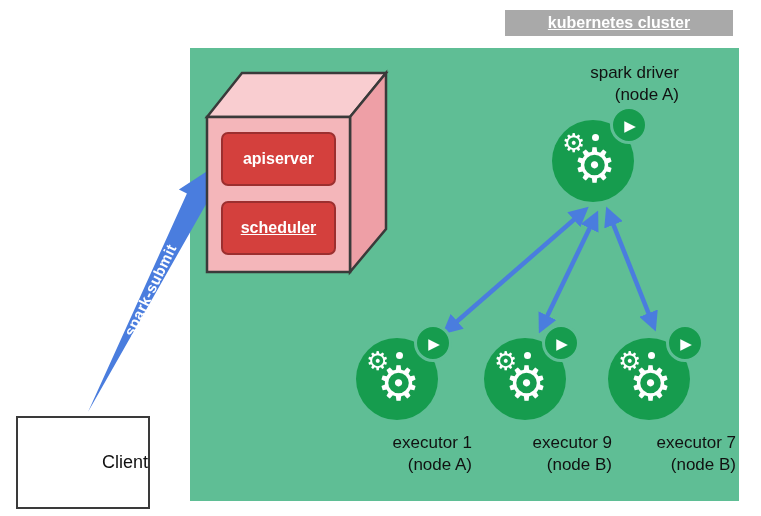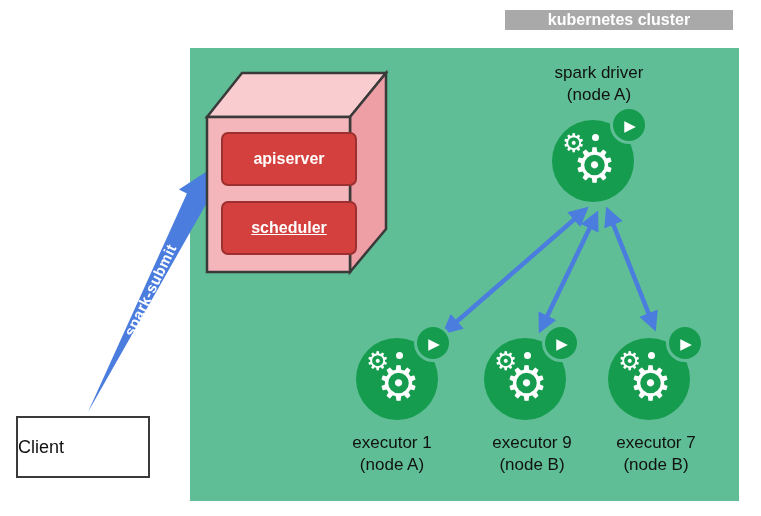--- a/index.html
+++ b/index.html
@@ -7,27 +7,27 @@
     --box_red:#d4403d; --box_red_border:#9c2f2f; --badge_gray:#a9a9a9;
     --cube_front:#f4b6ba; --cube_top:#f9cdd0; --cube_right:#ee9fa6; --cube_outline:#3a3a3a;
   }
   *{box-sizing:border-box;margin:0;padding:0;}
   body{font-family:"Liberation Sans","DejaVu Sans",sans-serif;background:#ffffff;}
   .stage{position:relative;width:761px;height:516px;background:#ffffff;overflow:hidden;}
 
   .cluster{position:absolute;left:190px;top:48px;width:549px;height:453px;
     background:var(--cluster_bg);z-index:1;}
 
-  .badge{position:absolute;left:505px;top:10px;width:228px;height:20px;z-index:6;
+  .badge{position:absolute;left:505px;top:10px;width:228px;height:26px;z-index:6;
     background:var(--badge_gray);color:#ffffff;font-weight:bold;font-size:16px;
-    display:flex;align-items:center;justify-content:center;}
+    display:flex;align-items:center;justify-content:center;text-decoration:underline;}
 
   svg.overlay{position:absolute;left:0;top:0;width:761px;height:516px;z-index:2;pointer-events:none;}
 
-  .red-box{position:absolute;width:136px;height:54px;z-index:4;
+  .red-box{position:absolute;width:115px;height:54px;z-index:4;
     background:var(--box_red);border:2px solid var(--box_red_border);border-radius:7px;
     color:#ffffff;font-weight:bold;font-size:16px;
     display:flex;align-items:center;justify-content:center;}
   .red-box.apiserver{left:221px;top:132px;}
   .red-box.scheduler{left:221px;top:201px;text-decoration:underline;}
 
   .pod-icon{position:absolute;width:96px;height:96px;z-index:5;}
   .pod-circle{position:absolute;left:0;top:14px;width:82px;height:82px;border-radius:50%;
     background:var(--pod_green);}
   .gear{position:absolute;color:#ffffff;line-height:1;z-index:2;}
@@ -37,29 +37,29 @@
   .play-badge{position:absolute;right:0;top:0;width:38px;height:38px;border-radius:50%;
     background:var(--pod_green);border:3px solid var(--cluster_bg);
     display:flex;align-items:center;justify-content:center;z-index:3;}
   .play-glyph{color:#ffffff;font-size:15px;line-height:1;margin-left:2px;}
 
   .pod-driver{left:552px;top:106px;}
   .pod-exec1{left:356px;top:324px;}
   .pod-exec2{left:484px;top:324px;}
   .pod-exec3{left:608px;top:324px;}
 
-  .node-label{position:absolute;z-index:6;color:#111111;font-size:17px;line-height:22px;text-align:center;width:160px;}
+  .node-label{position:absolute;z-index:6;color:#111111;font-size:17px;line-height:22px;text-align:right;width:160px;}
   .label-driver{left:519px;top:62px;}
   .label-exec1{left:312px;top:432px;}
   .label-exec2{left:452px;top:432px;}
   .label-exec3{left:576px;top:432px;}
 
-  .client-box{position:absolute;left:16px;top:416px;width:134px;height:62px;z-index:6;
+  .client-box{position:absolute;left:16px;top:416px;width:134px;height:93px;z-index:6;
     background:#ffffff;border:2px solid #3a3a3a;color:#111111;font-size:18px;
-    display:flex;align-items:center;justify-content:flex-start;}
+    display:flex;align-items:center;justify-content:flex-end;}
 
   .spark-submit-label{position:absolute;left:150px;top:290px;z-index:3;
     transform:translate(-50%,-50%) rotate(-64deg);
     color:#ffffff;font-weight:bold;font-size:15px;white-space:nowrap;letter-spacing:0.5px;}
 </style>
 </head>
 <body>
 
 <div class="stage">
 

